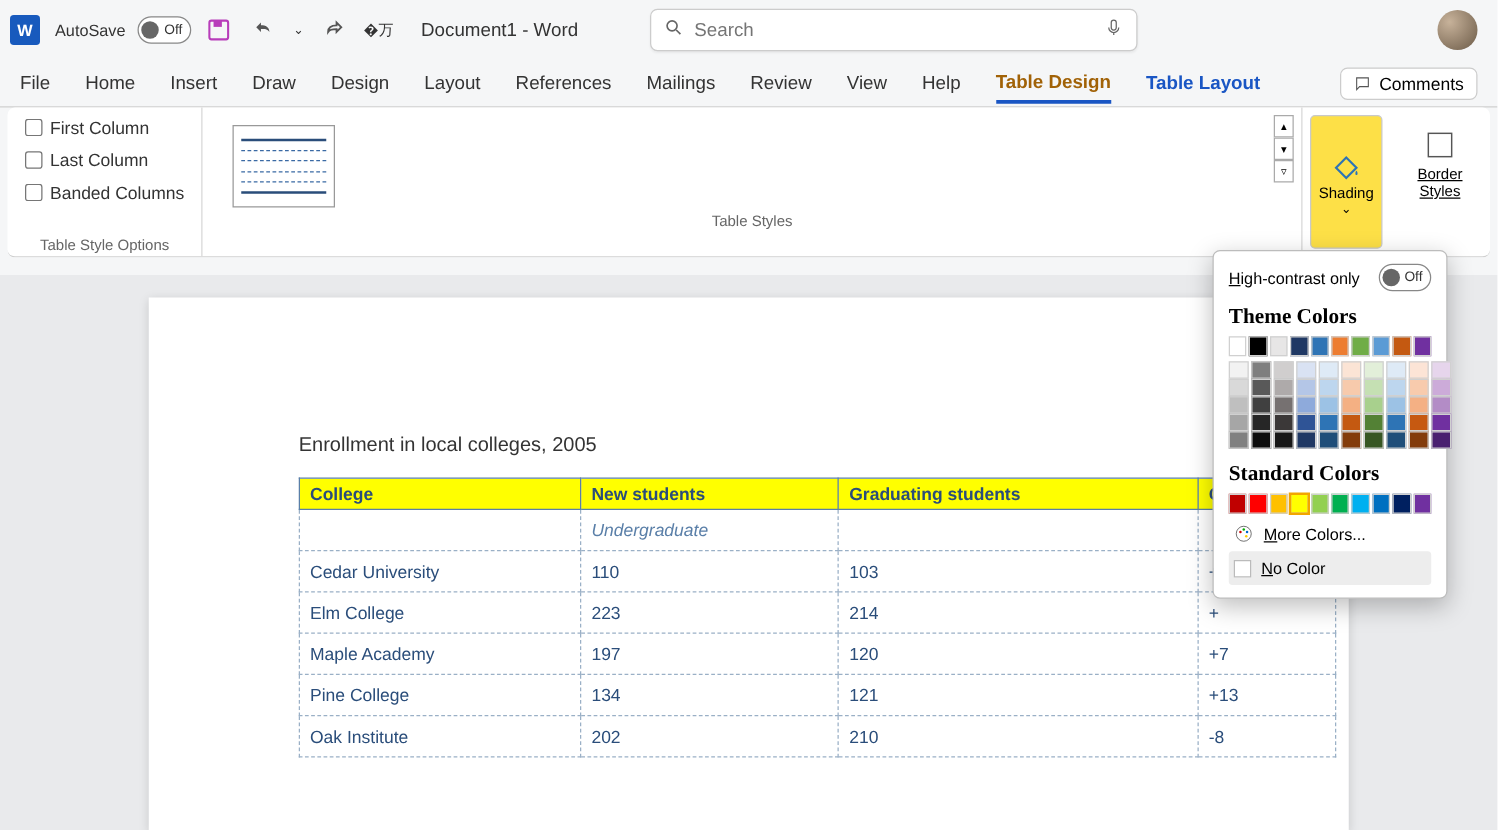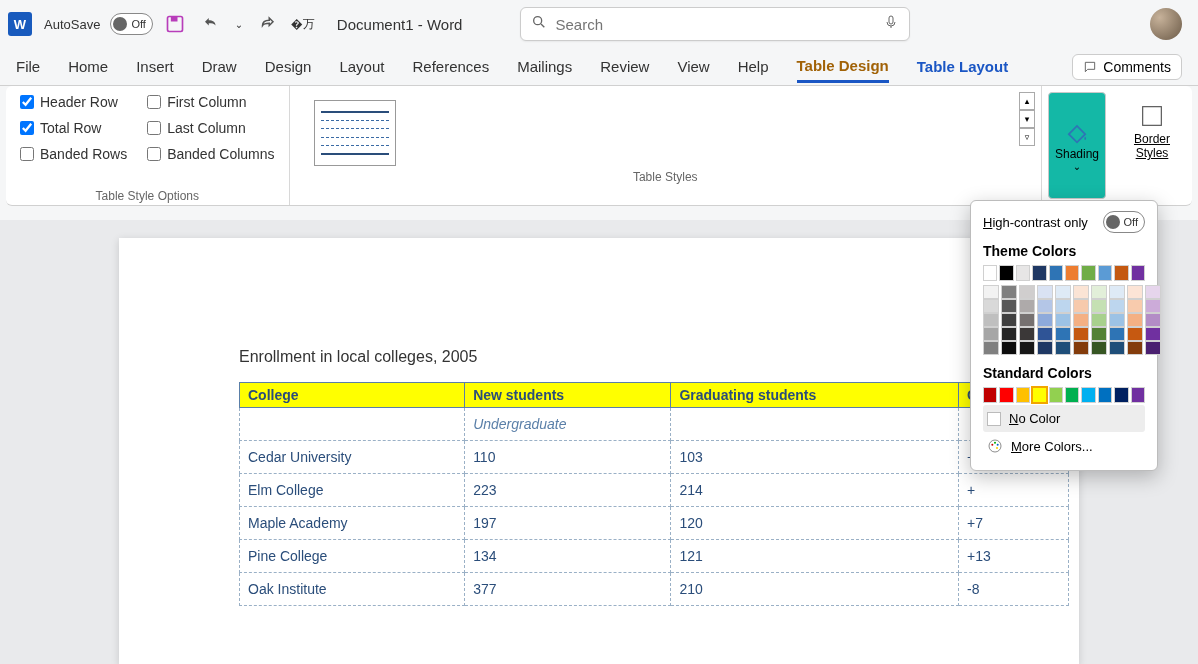--- a/index.html
+++ b/index.html
@@ -35,21 +35,21 @@
 .opt-col { display: flex; flex-direction: column; gap: 10px; }
 .chk { display: flex; align-items: center; gap: 6px; font-size: 14px; color: #333; }
 .chk input { width: 14px; height: 14px; }
 .group-label { text-align: center; font-size: 12px; color: #666; padding-top: 4px; }
 .styles-group { flex: 1; position: relative; }
 .style-preview { margin: 6px 0 0 10px; width: 82px; height: 66px; border: 1px solid #999; background: #fff; padding: 6px; display: flex; flex-direction: column; justify-content: space-around; }
 .style-preview .r1 { border-top: 2px solid #2a4d7a; }
 .style-preview .r2 { border-top: 1px dashed #3a6aa4; }
 .spin { position: absolute; right: 6px; top: 6px; width: 16px; display: flex; flex-direction: column; }
 .spin span { border: 1px solid #aaa; height: 18px; display: flex; align-items: center; justify-content: center; font-size: 9px; background: #fff; }
-.shading-btn { display: flex; flex-direction: column; align-items: center; justify-content: center; padding: 8px 6px; border: 1px solid #c9c9c9; border-radius: 4px; background: #14b8a6; width: 58px; margin: 6px; font-size: 12px; }
+.shading-btn { display: flex; flex-direction: column; align-items: center; justify-content: center; padding: 8px 6px; border: 1px solid #c9c9c9; border-radius: 4px; background: #fde047; width: 58px; margin: 6px; font-size: 12px; }
 .shading-btn svg { width: 28px; height: 28px; }
 .shading-btn .caret { font-size: 10px; }
 .border-group { display: flex; gap: 10px; padding: 8px; }
 .border-styles { display: flex; flex-direction: column; align-items: center; font-size: 12px; gap: 2px; }
 .border-right-col { display: flex; flex-direction: column; gap: 6px; }
 .line-sel { border: 1px solid #bbb; background: #fff; width: 78px; height: 22px; display: flex; align-items: center; padding: 0 6px; font-size: 12px; }
 .pen-row { display: flex; align-items: center; gap: 4px; font-size: 13px; }
 
 
 .doc-area { position: absolute; top: 220px; left: 0; right: 0; bottom: 0; background: #e9eaec; display: flex; justify-content: center; overflow: hidden; }
@@ -57,21 +57,21 @@
 .caption { font-size: 16px; color: #333; margin-bottom: 16px; }
 table.enroll { border-collapse: collapse; width: 830px; font-size: 14px; color: #2a4d7a; }
 table.enroll th { background: #ffff00; color: #2a4d7a; font-weight: bold; text-align: left; padding: 4px 8px; border: 1px solid #5a7fa8; }
 table.enroll td { border: 1px dashed #9ab0c6; padding: 8px 8px; vertical-align: top; }
 table.enroll tr.subhead td { font-style: italic; color: #5a7fa8; }
 
 
 .shading-panel { position: absolute; top: 200px; left: 970px; width: 188px; background: #fff; border: 1px solid #bcbcbc; border-radius: 6px; box-shadow: 0 6px 20px rgba(0,0,0,.25); padding: 10px 12px; z-index: 100; }
 .hc-row { display: flex; align-items: center; justify-content: space-between; font-size: 13px; margin-bottom: 10px; }
 .hc-row .u { text-decoration: underline; }
-.panel-h { font-weight: 600; font-size: 14px; margin: 6px 0; }
+.panel-h { font-weight: 600; font-size: 17px; margin: 6px 0; font-family: Liberation Serif, serif; }
 .swatch-row { display: flex; gap: 2px; margin-bottom: 2px; }
 .sw { width: 16px; height: 16px; border: 1px solid #d0d0d0; }
 .sw.sel { outline: 2px solid #f2a500; outline-offset: -1px; }
 .tall-grid { display: flex; gap: 2px; margin: 4px 0 10px; }
 .tall-col { display: flex; flex-direction: column; gap: 0; }
 .tall-col .sw { height: 14px; }
 .menu-item { display: flex; align-items: center; gap: 8px; padding: 6px 4px; font-size: 13px; cursor: pointer; }
 .menu-item.hover { background: #ededed; border-radius: 3px; }
 .menu-item .u { text-decoration: underline; }
 .no-color-sw { width: 14px; height: 14px; border: 1px solid #bbb; background: #fff; }
@@ -144,34 +144,20 @@
       </svg>
     <span>Comments</span>
   </div>
 </div>
 
 <div class="ribbon">
   <div class="group">
     <div class="group-body">
       <div class="opt-col">
         <label class="chk">
-            <input type="checkbox" checked="" style="">
-            <span>Header Row</span>
-          </label>
-        <label class="chk">
-            <input type="checkbox" checked="" style="">
-            <span>Total Row</span>
-          </label>
-        <label class="chk">
-            <input type="checkbox" style="">
-            <span>Banded Rows</span>
-          </label>
-      </div>
-      <div class="opt-col">
-        <label class="chk">
             <input type="checkbox" style="">
             <span>First Column</span>
           </label>
         <label class="chk">
             <input type="checkbox" style="">
             <span>Last Column</span>
           </label>
         <label class="chk">
             <input type="checkbox" style="">
             <span>Banded Columns</span>
@@ -256,21 +242,21 @@
             <td>+7</td>
           </tr>
       <tr>
             <td>Pine College</td>
             <td>134</td>
             <td>121</td>
             <td>+13</td>
           </tr>
       <tr>
             <td>Oak Institute</td>
-            <td>377</td>
+            <td>202</td>
             <td>210</td>
             <td> -8</td>
           </tr>
     </tbody>
       </table>
   </div>
 </div>
 
 <div class="shading-panel">
   <div class="hc-row">
@@ -371,27 +357,27 @@
       <div class="sw" style="background: rgb(255, 0, 0);"></div>
       <div class="sw" style="background: rgb(255, 192, 0);"></div>
       <div class="sw sel" style="background: rgb(255, 255, 0);"></div>
       <div class="sw" style="background: rgb(146, 208, 80);"></div>
       <div class="sw" style="background: rgb(0, 176, 80);"></div>
       <div class="sw" style="background: rgb(0, 176, 240);"></div>
       <div class="sw" style="background: rgb(0, 112, 192);"></div>
       <div class="sw" style="background: rgb(0, 32, 96);"></div>
       <div class="sw" style="background: rgb(112, 48, 160);"></div>
     </div>
-  <div class="menu-item hover">
-    <div class="no-color-sw"></div>
-    <span><span class="u">N</span><span>o Color</span></span>
-  </div>
   <div class="menu-item">
     <svg class="palette-icon" viewBox="0 0 24 24">
         <circle cx="12" cy="12" r="9" fill="none" stroke="#555"></circle>
         <circle cx="8" cy="10" r="1.5" fill="#c00"></circle>
         <circle cx="12" cy="7" r="1.5" fill="#0a0"></circle>
         <circle cx="16" cy="10" r="1.5" fill="#06c"></circle>
         <circle cx="15" cy="15" r="1.5" fill="#fc0"></circle>
       </svg>
     <span><span class="u">M</span><span>ore Colors...</span></span>
   </div>
+  <div class="menu-item hover">
+    <div class="no-color-sw"></div>
+    <span><span class="u">N</span><span>o Color</span></span>
+  </div>
 </div>
 
 </body></html>

